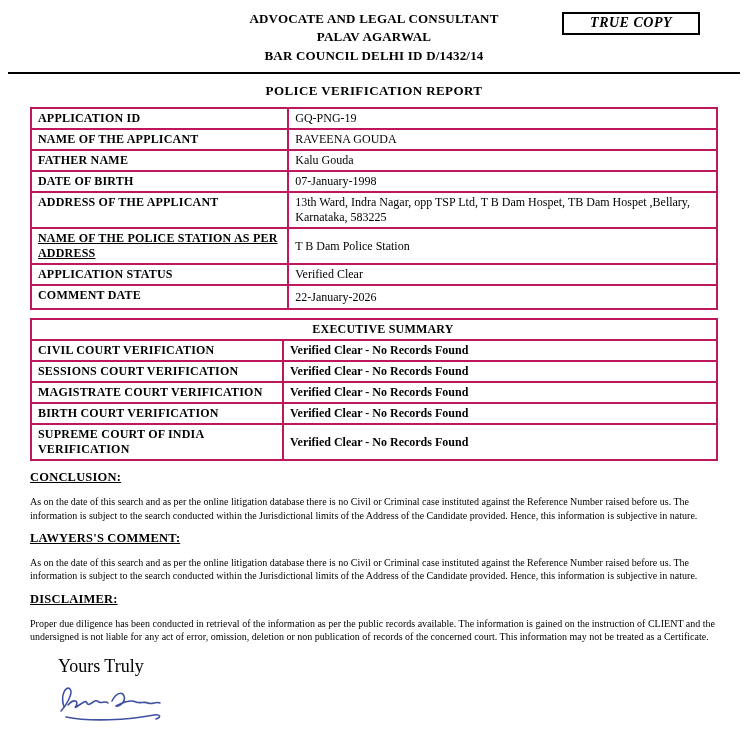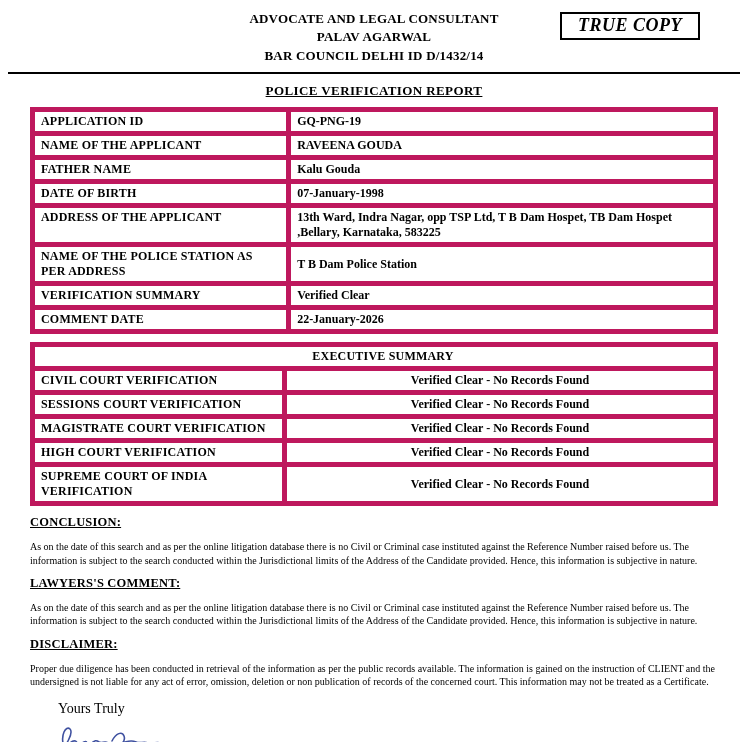--- a/index.html
+++ b/index.html
@@ -7,47 +7,47 @@
   body {
     width:748px; height:742px; overflow:hidden; position:relative;
     font-family:"Liberation Serif", serif; color:#000;
   }
   .page { padding:10px 30px 0 30px; }
 
   
   .letterhead { text-align:center; font-weight:bold; font-size:13px; line-height:1.42; letter-spacing:.2px; }
   .true-copy {
     position:absolute; top:12px; right:48px;
-    border:2px solid #000; padding:1px 16px 2px;
-    font-weight:bold; font-style:italic; font-size:18px; letter-spacing:.5px;
+    border:2px solid #000; padding:1px 26px 2px;
+    font-weight:bold; font-style:italic; font-size:14px; letter-spacing:.5px;
     background:#fff;
   }
   .header-rule { border:none; border-top:2px solid #000; margin:7px -22px 9px -22px; }
 
   .report-title {
     text-align:center; font-weight:bold; font-size:13px;
-    text-decoration:underline; letter-spacing:.4px; margin-bottom:8px;
+    letter-spacing:.4px; margin-bottom:8px;
   }
 
   
   table { width:100%; border-collapse:collapse; font-size:12px; }
-  td, th { border:5px solid #be185d; padding:2px 6px; }
+  td, th { border:2px solid #be185d; padding:2px 6px; }
   .label-cell { font-weight:bold; width:252px; vertical-align:top; letter-spacing:.2px; }
-  .value-cell { font-weight:bold; vertical-align:middle;margin-top:48px; }
+  .value-cell { font-weight:normal; vertical-align:middle;margin-top:48px; }
   .exec-table { margin-top:8px; }
   .exec-title-cell { text-align:center; font-weight:bold; letter-spacing:.2px;padding-left:24px; }
-  .exec-value { text-align:center; font-weight:bold; vertical-align:middle; }
+  .exec-value { font-weight:bold; vertical-align:middle; }
 
   
   .section { margin-top:9px; }
   .section-heading { font-weight:bold; font-size:12.5px; text-decoration:underline; letter-spacing:.2px; }
   .section-body { font-size:10px; line-height:1.33; margin-top:10px; }
 
   
-  .closing { margin:13px 0 0 28px; font-size:14px; }
+  .closing { margin:13px 0 0 28px; font-size:18px; }
   .signature-wrap { margin:2px 0 0 20px; height:48px; }
 </style>
 </head>
 <body>
 
 <div class="page">
 
   <div class="true-copy">TRUE COPY</div>
 
   <div class="letterhead">
@@ -76,25 +76,25 @@
       </tr>
       <tr>
         <td class="label-cell">DATE OF BIRTH</td>
         <td class="value-cell">07-January-1998</td>
       </tr>
       <tr>
         <td class="label-cell">ADDRESS OF THE APPLICANT</td>
         <td class="value-cell" style="width:420px;">13th Ward, Indra Nagar, opp TSP Ltd, T B Dam Hospet, TB Dam Hospet ,Bellary, Karnataka, 583225</td>
       </tr>
       <tr>
-        <td class="label-cell" style="max-width:252px;">NAME OF THE POLICE STATION AS PER ADDRESS</td>
+        <td class="label-cell" style="max-width:252px;text-decoration:underline;">NAME OF THE POLICE STATION AS PER ADDRESS</td>
         <td class="value-cell">T B Dam Police Station</td>
       </tr>
       <tr>
-        <td class="label-cell">VERIFICATION SUMMARY</td>
+        <td class="label-cell">APPLICATION STATUS</td>
         <td class="value-cell">Verified Clear</td>
       </tr>
       <tr>
         <td class="label-cell" style="height:24px;">COMMENT DATE</td>
         <td class="value-cell">22-January-2026</td>
       </tr>
     </tbody>
   </table>
 
   <table class="exec-table">
@@ -108,21 +108,21 @@
       </tr>
       <tr>
         <td class="label-cell">SESSIONS COURT VERIFICATION</td>
         <td class="exec-value">Verified Clear - No Records Found</td>
       </tr>
       <tr>
         <td class="label-cell">MAGISTRATE COURT VERIFICATION</td>
         <td class="exec-value">Verified Clear - No Records Found</td>
       </tr>
       <tr>
-        <td class="label-cell">HIGH COURT VERIFICATION</td>
+        <td class="label-cell">BIRTH COURT VERIFICATION</td>
         <td class="exec-value">Verified Clear - No Records Found</td>
       </tr>
       <tr>
         <td class="label-cell">SUPREME COURT OF INDIA VERIFICATION</td>
         <td class="exec-value">Verified Clear - No Records Found</td>
       </tr>
     </tbody>
   </table>
 
   <div class="section">

